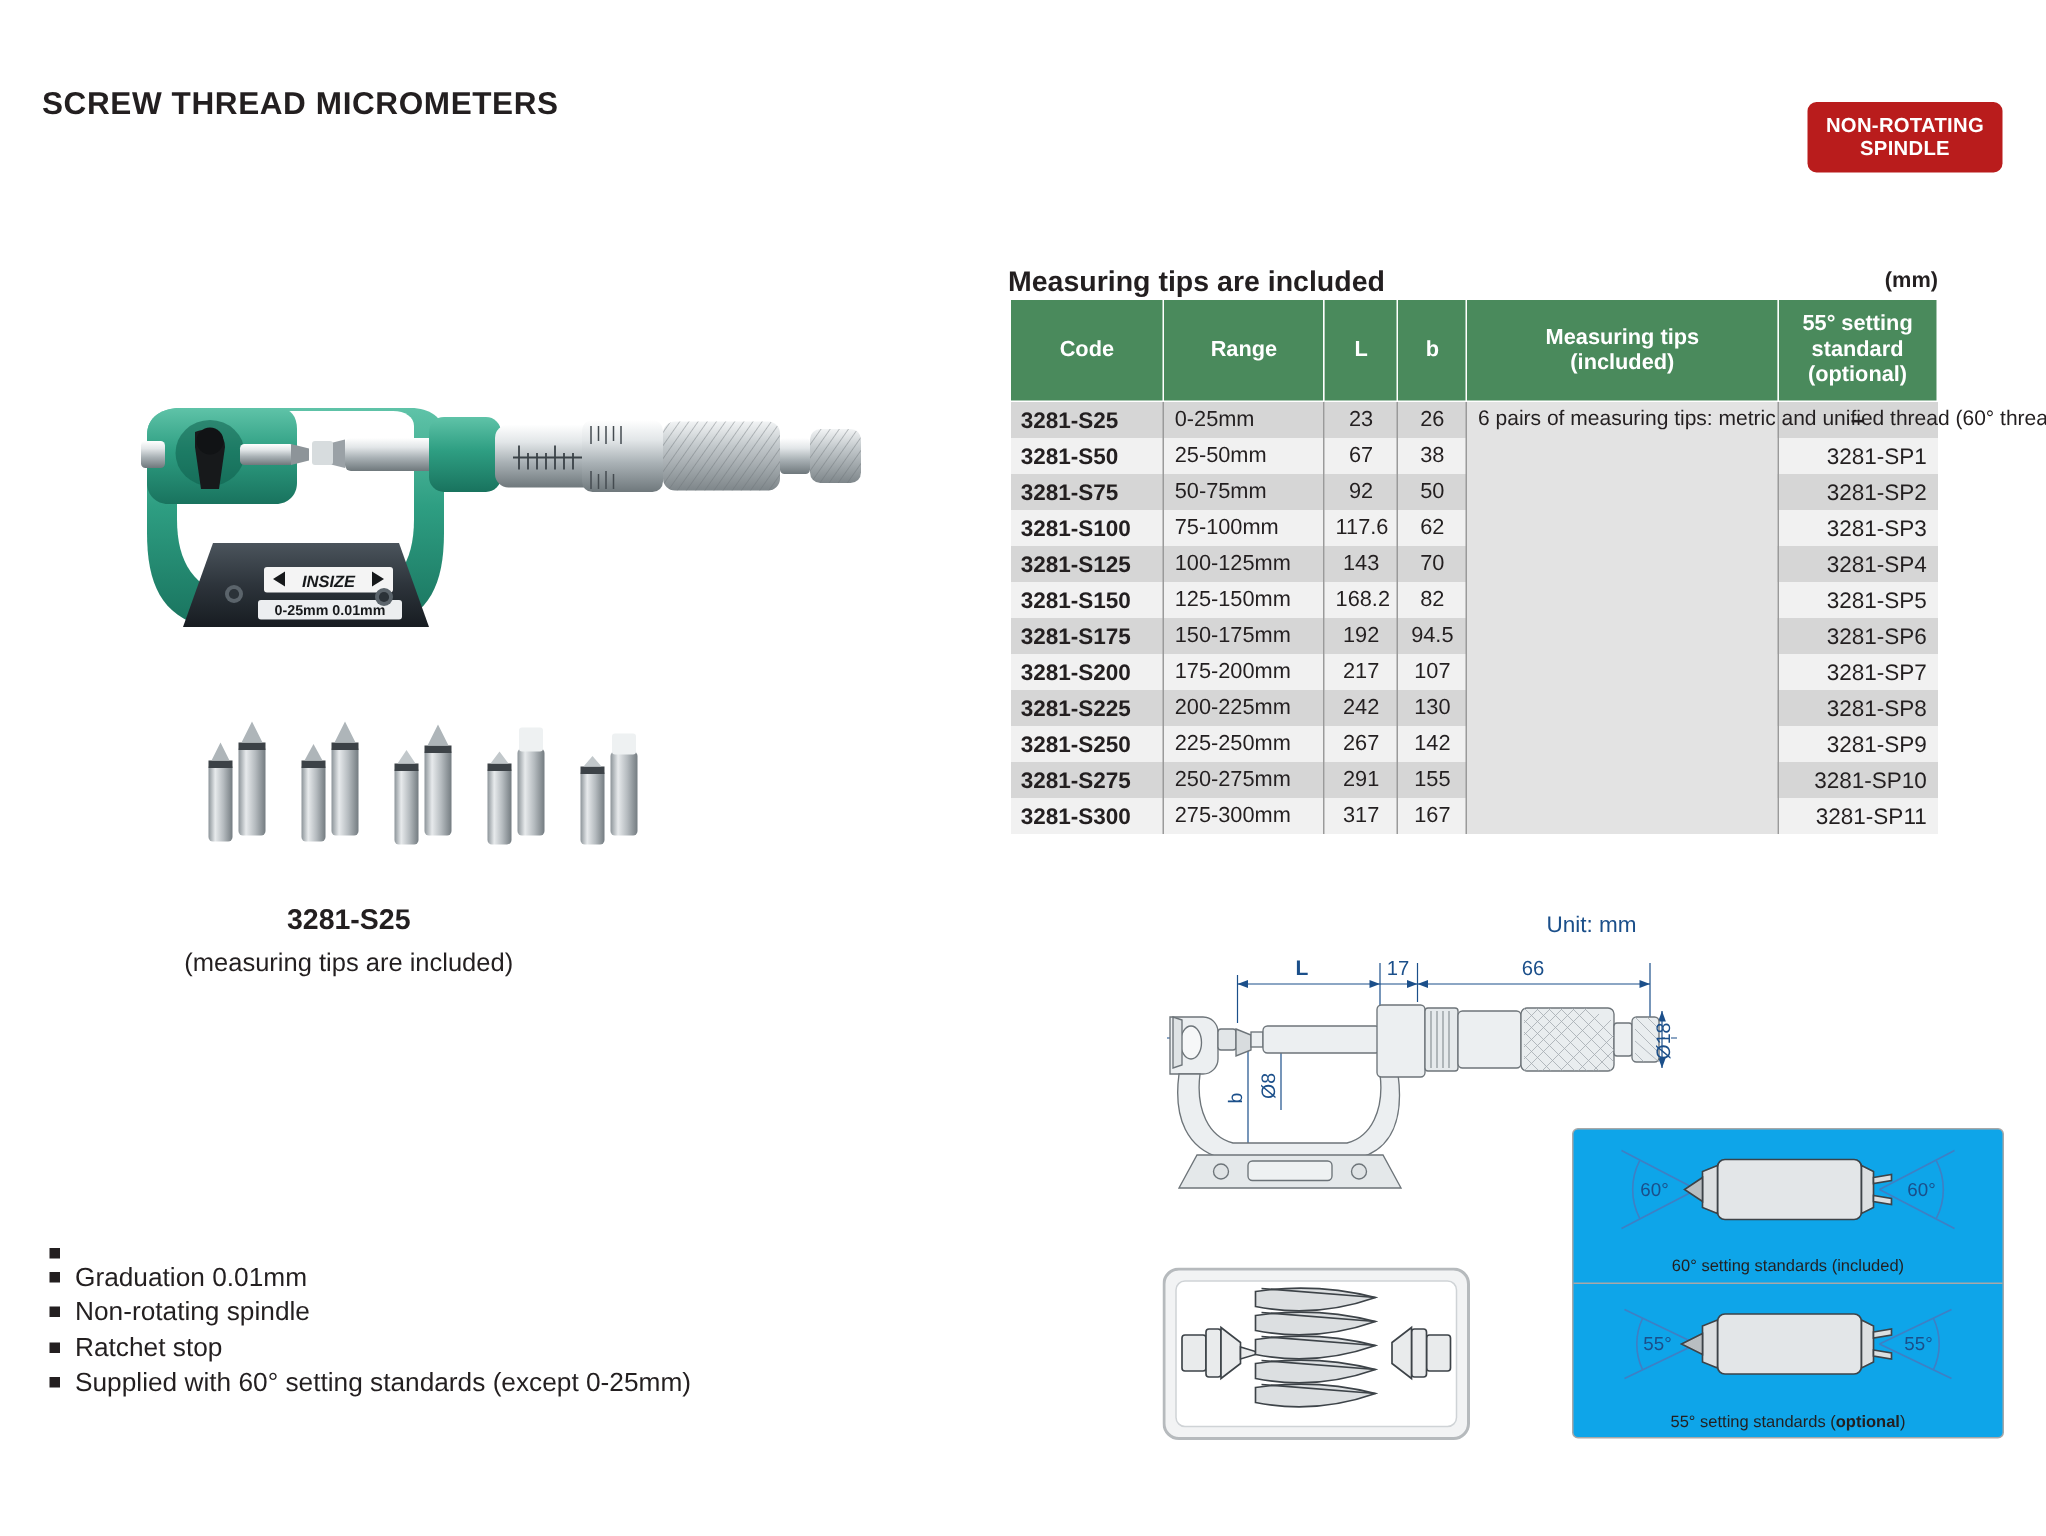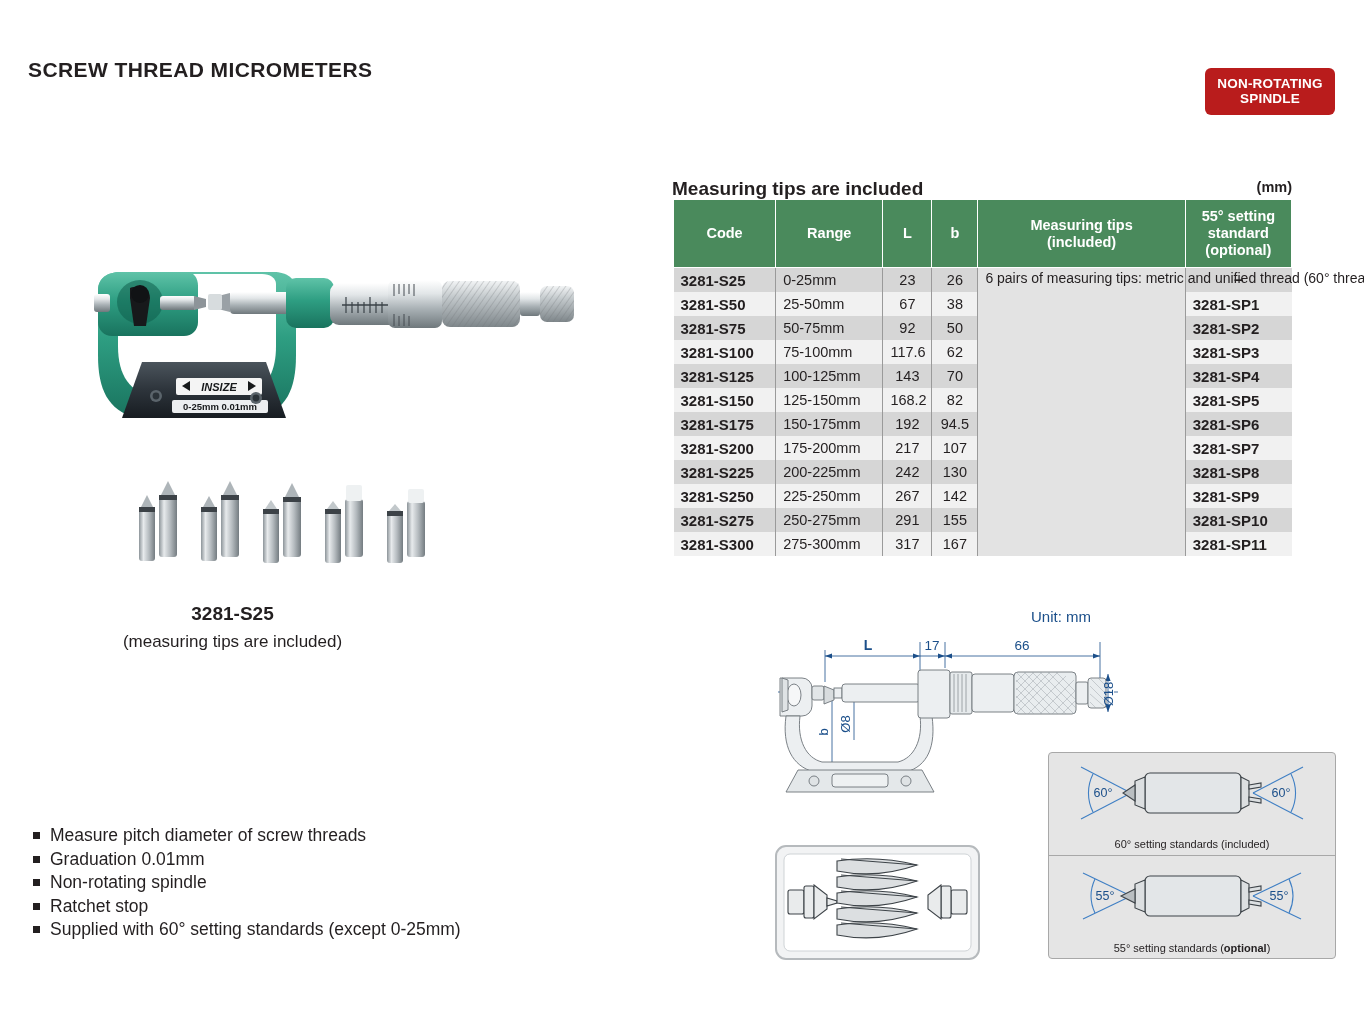--- a/index.html
+++ b/index.html
@@ -87,36 +87,36 @@
   table.spec tbody tr:nth-child(even) td { background:#f1f1f1; }
   td.code { font-weight:bold; font-size:15px; text-align:left; }
   td.range { text-align:left; }
   td.num  { text-align:center; }
   td.tips {
     background:#e3e3e3 !important;
     vertical-align:top; text-align:left;
     font-size:14px; line-height:17.4px; white-space:normal;
     padding:0 8px;
   }
-  td.sp { text-align:left; font-weight:bold; font-size:15px; }
+  td.sp { text-align:right; font-weight:normal; font-size:15px; }
   td.dash { text-align:center; font-weight:bold; font-size:17px; }
 
   
   .unit-mm {
     position:absolute; left:1031px; top:608px;
     font-size:15px; color:#1b4f8a;
   }
   .dimdraw { position:absolute; left:770px; top:620px; width:360px; height:180px; }
   .threaddraw { position:absolute; left:775px; top:845px; width:205px; height:115px; }
 
   .std-panel {
     position:absolute; left:1048px; top:752px;
     width:288px; height:207px;
     border:1px solid #a8a8a8; border-radius:4px;
-    background:#e5e5e5;
+    background:#0ea5e9;
   }
   .std-half { position:relative; height:103px; }
   .std-half.top { border-bottom:1px solid #a8a8a8; }
   .std-label {
     position:absolute; left:0; right:0; bottom:5px;
     text-align:center; font-size:11px; color:#231f20;
   }
   .std-svg { position:absolute; left:14px; top:4px; }
 </style>
 </head>
@@ -292,21 +292,20 @@
     </g>
   </g>
 </svg>
 
 <div class="caption-code">3281-S25</div>
 <div class="caption-sub">(measuring tips are included)</div>
 
 <div class="bullets">
   <div class="bullet">
     <span class="sq"></span>
-    <span>Measure pitch diameter of screw threads</span>
   </div>
   <div class="bullet">
     <span class="sq"></span>
     <span>Graduation 0.01mm</span>
   </div>
   <div class="bullet">
     <span class="sq"></span>
     <span>Non-rotating spindle</span>
   </div>
   <div class="bullet">

